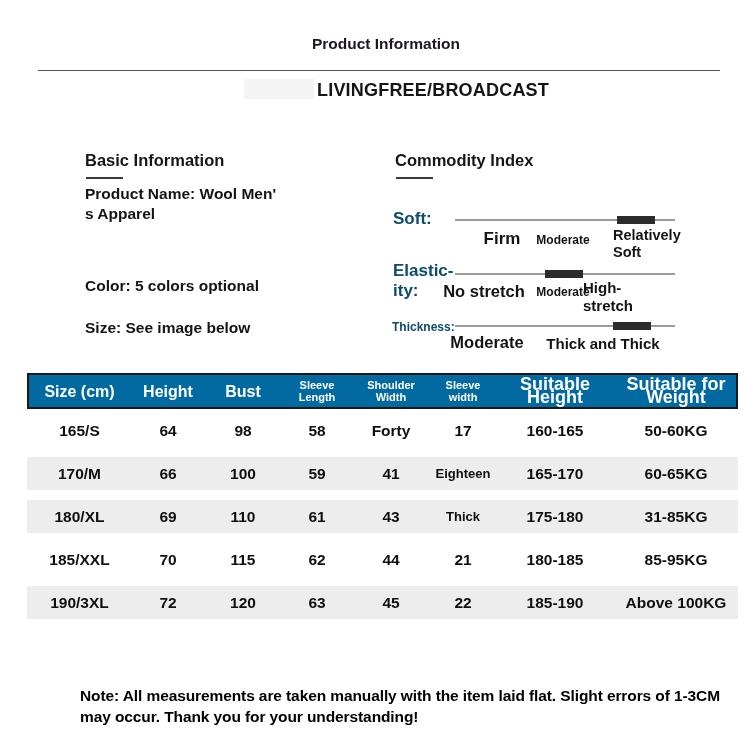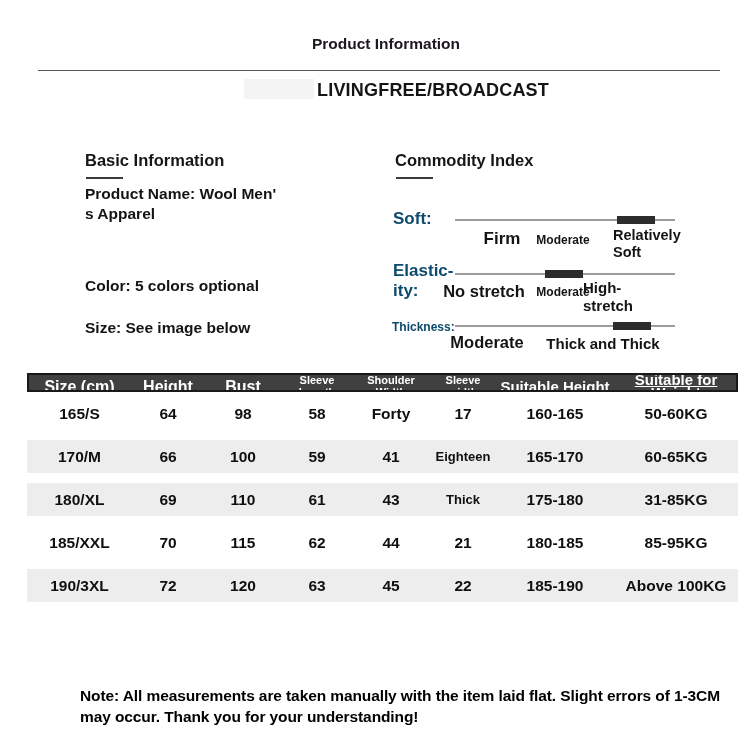--- a/index.html
+++ b/index.html
@@ -44,26 +44,26 @@
   .tk-soft-mod{top:233px;left:563px;font-size:12px;}
   .tk-rel-soft{top:227px;left:613px;font-size:14.5px;width:92px;line-height:16.5px;}
   .tk-nostretch{top:282px;left:484px;font-size:16.5px;}
   .tk-el-mod{top:285px;left:563px;font-size:12px;}
   .tk-high{top:279px;left:583px;font-size:15px;width:72px;line-height:18px;}
   .tk-th-mod{top:333px;left:487px;font-size:16.5px;}
   .tk-th-thick{top:335px;left:603px;font-size:15px;}
   
   .size-table{top:373px;left:27px;width:711px;}
   .grid-row{display:grid;grid-template-columns:105px 72px 78px 70px 78px 66px 118px 124px;}
-  .thead{height:19px;background:#404040;color:#fff;align-items:center;position:relative;}
+  .thead{height:36px;background:#0369a1;color:#fff;align-items:center;position:relative;}
   .thead::after{content:'';position:absolute;inset:0;border:2px solid #191919;pointer-events:none;}
   .th{text-align:center;font-weight:bold;line-height:12px;}
   .th.c0,.th.c1,.th.c2{font-size:16px;line-height:17px;}
   .th.c3,.th.c4,.th.c5{font-size:11px;}
-  .th.c6,.th.c7{font-size:15px;line-height:13px;text-decoration:underline;}
+  .th.c6,.th.c7{font-size:18px;line-height:13px;}
   .tr{height:43px;align-items:center;position:relative;}
   .tr.striped::before{content:'';position:absolute;left:0;right:0;top:5px;bottom:5px;background:#ededed;}
   .td{position:relative;text-align:center;font-weight:bold;font-size:15.5px;color:#0f0f0f;}
   .td.cell-small{font-size:13px;}
   
   .note{top:685px;left:80px;width:650px;font-size:15.5px;font-weight:bold;color:#000;line-height:21px;letter-spacing:-0.1px;}
 </style>
 </head>
 <body>
 

